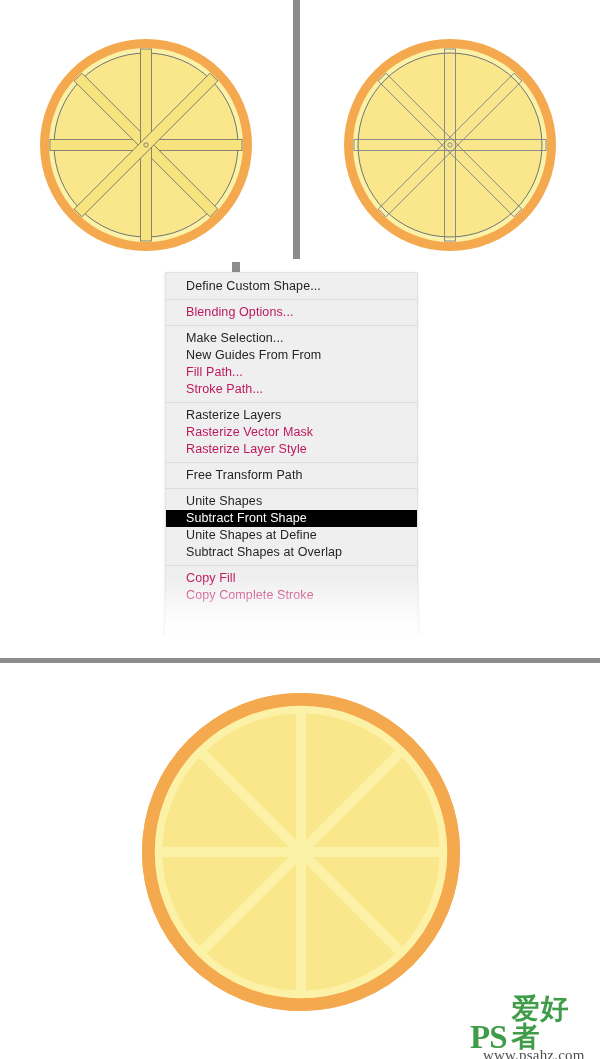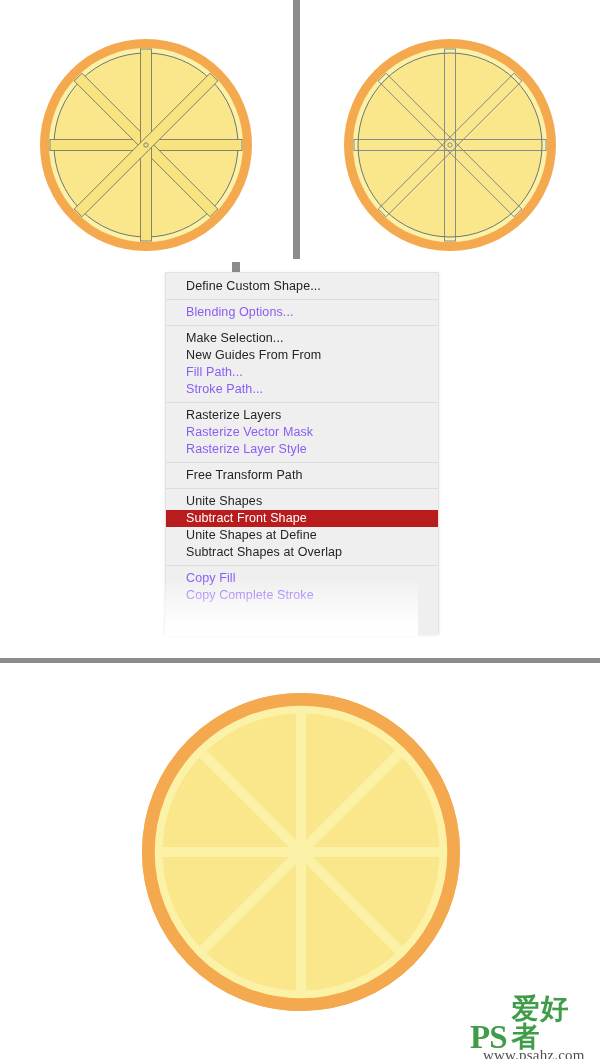--- a/index.html
+++ b/index.html
@@ -47,21 +47,21 @@
   #panel-left  { left: 0; }
   #panel-right { left: 300px; }
 
   .fruit-svg { display: block; }
 
   
   #context-menu {
     position: absolute;
     left: 165px;
     top: 272px;
-    width: 274px;
+    width: 253px;
     height: 362px;
     background: #efefef;
     border: 1px solid #e2e2e2;
     border-bottom: none;
     box-shadow: 0 1px 3px rgba(0,0,0,0.10);
     overflow: hidden;
     box-sizing: border-box;
   }
   #menu-nub {
     position: absolute;
@@ -77,23 +77,23 @@
   }
   .menu-item {
     height: 17px;
     line-height: 17px;
     padding-left: 20px;
     font-size: 12.5px;
     color: #242424;
     white-space: nowrap;
     letter-spacing: 0.1px;
   }
-  .menu-item.disabled { color: #8b5cf6; }
+  .menu-item.disabled { color: #be185d; }
   .menu-item.selected {
-    background: #b91c1c;
+    background: #000000;
     color: #ffffff;
   }
   .menu-sep {
     height: 1px;
     margin: 4px 0 4px 0;
     background: #dcdcdc;
   }
   .menu-pad-top { height: 5px; }
   
   #menu-fade {

